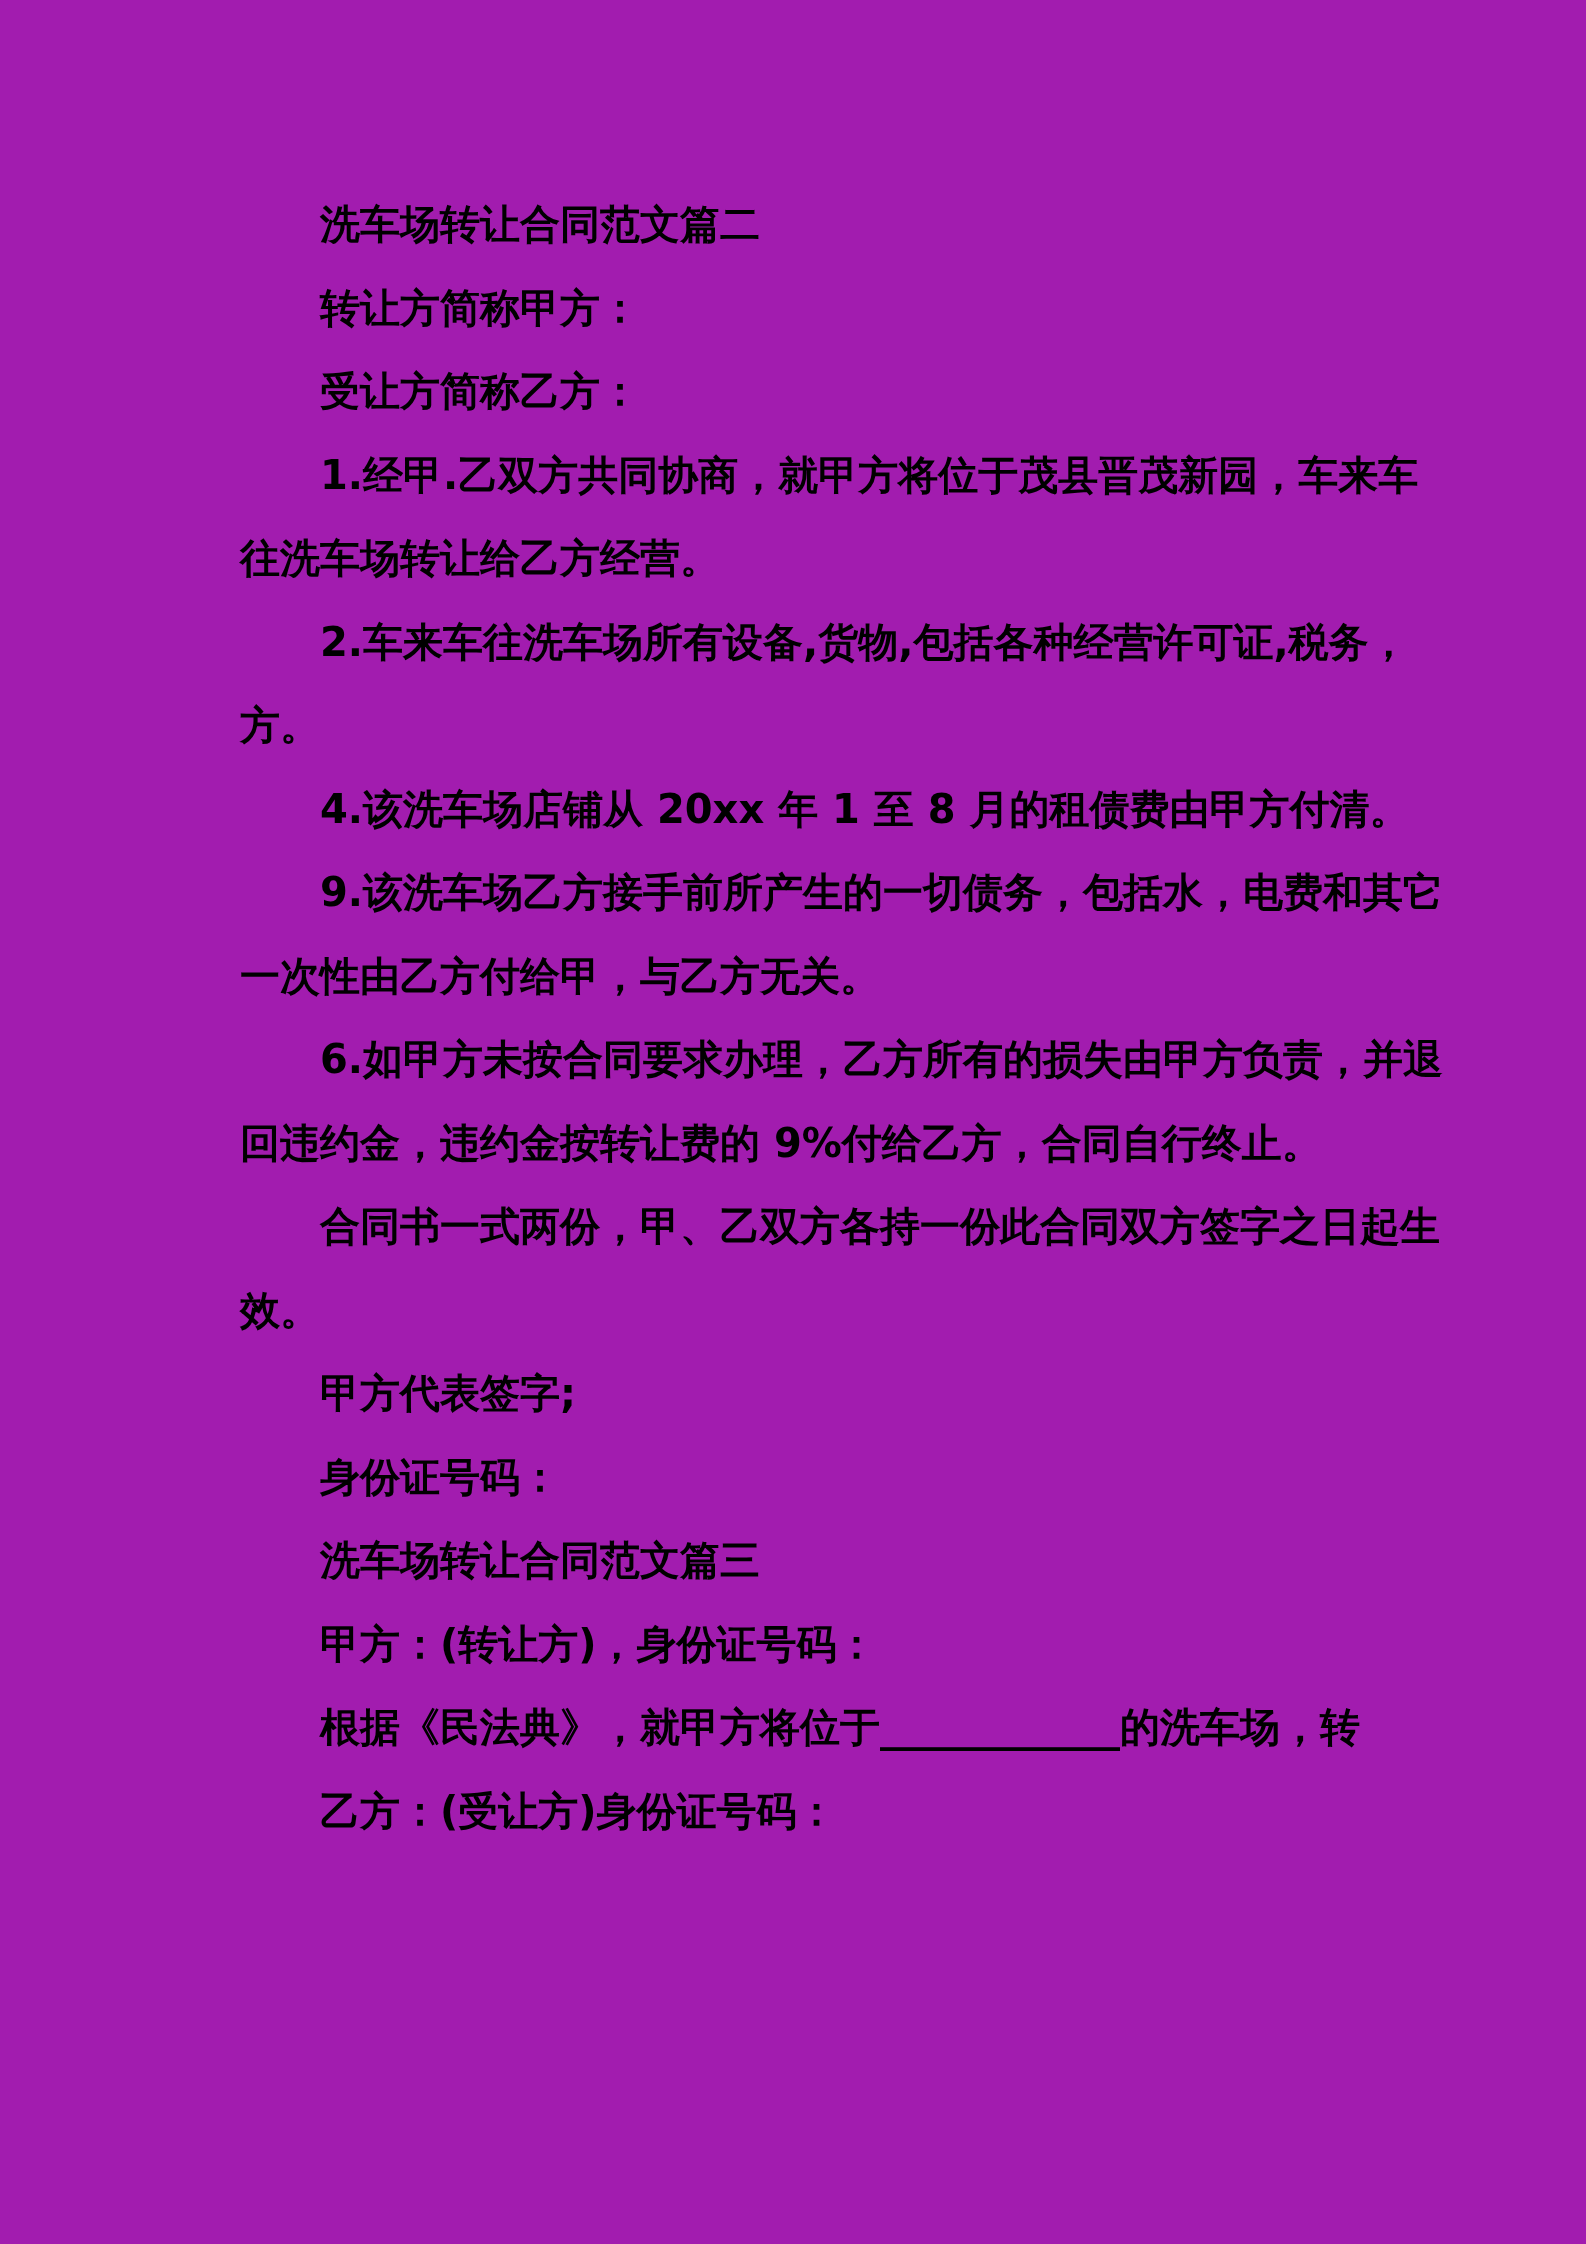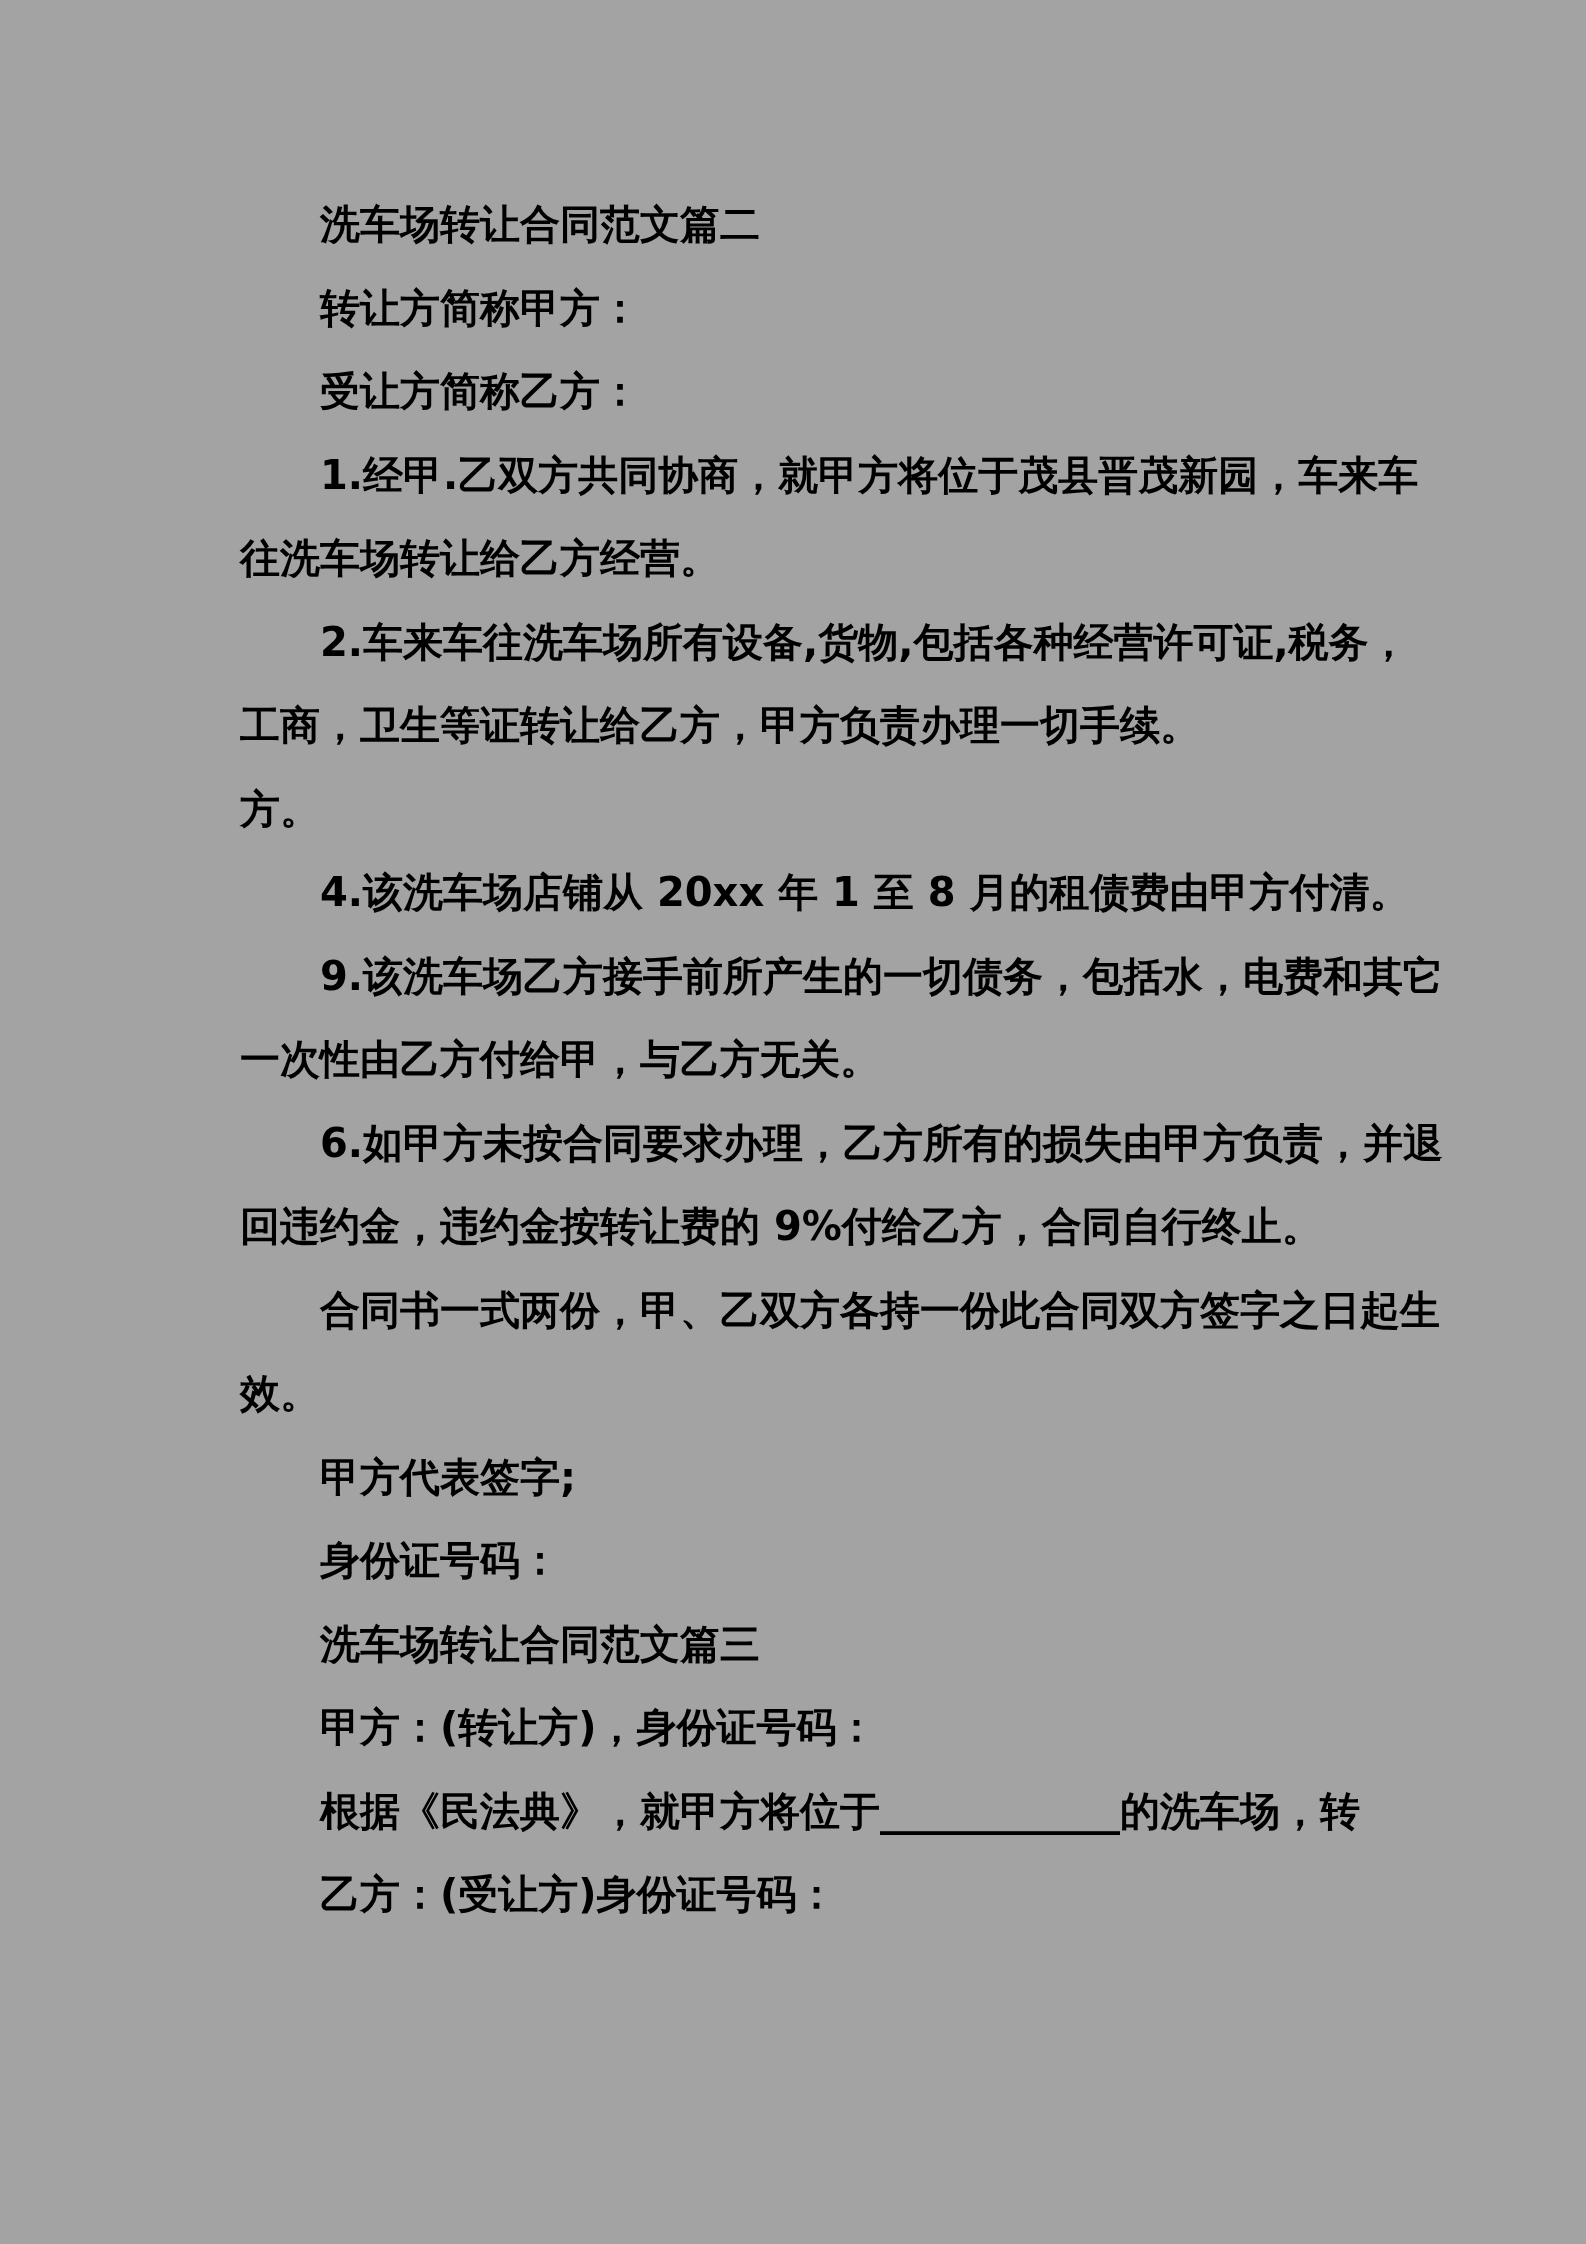--- a/index.html
+++ b/index.html
@@ -12,21 +12,21 @@
       background: #ffffff;
       position: relative;
       overflow: hidden;
     }
     .page {
       position: absolute;
       left: 0;
       top: 0;
       width: 1586px;
       height: 2244px;
-      background: #a3a3a3;
+      background: #a21caf;
     }
     .text-block {
       position: absolute;
       left: 240px;
       top: 183px;
       width: 1260px;
       font-family: "DejaVu Sans", "Liberation Sans", sans-serif;
       font-weight: 700;
       font-size: 40px;
       line-height: 83.5px;
@@ -45,21 +45,20 @@
 <body>
 
 <div class="page">
   <div class="text-block">
       <div class="line indent">洗车场转让合同范文篇二</div>
       <div class="line indent">转让方简称甲方：</div>
       <div class="line indent">受让方简称乙方：</div>
       <div class="line indent">1.经甲.乙双方共同协商，就甲方将位于茂县晋茂新园，车来车</div>
       <div class="line">往洗车场转让给乙方经营。</div>
       <div class="line indent">2.车来车往洗车场所有设备,货物,包括各种经营许可证,税务，</div>
-      <div class="line">工商，卫生等证转让给乙方，甲方负责办理一切手续。</div>
       <div class="line">方。</div>
       <div class="line indent">4.该洗车场店铺从 20xx 年 1 至 8 月的租债费由甲方付清。</div>
       <div class="line indent">9.该洗车场乙方接手前所产生的一切债务，包括水，电费和其它</div>
       <div class="line">一次性由乙方付给甲，与乙方无关。</div>
       <div class="line indent">6.如甲方未按合同要求办理，乙方所有的损失由甲方负责，并退</div>
       <div class="line">回违约金，违约金按转让费的 9%付给乙方，合同自行终止。</div>
       <div class="line indent">合同书一式两份，甲、乙双方各持一份此合同双方签字之日起生</div>
       <div class="line">效。</div>
       <div class="line indent">甲方代表签字;</div>
       <div class="line indent">身份证号码：</div>

